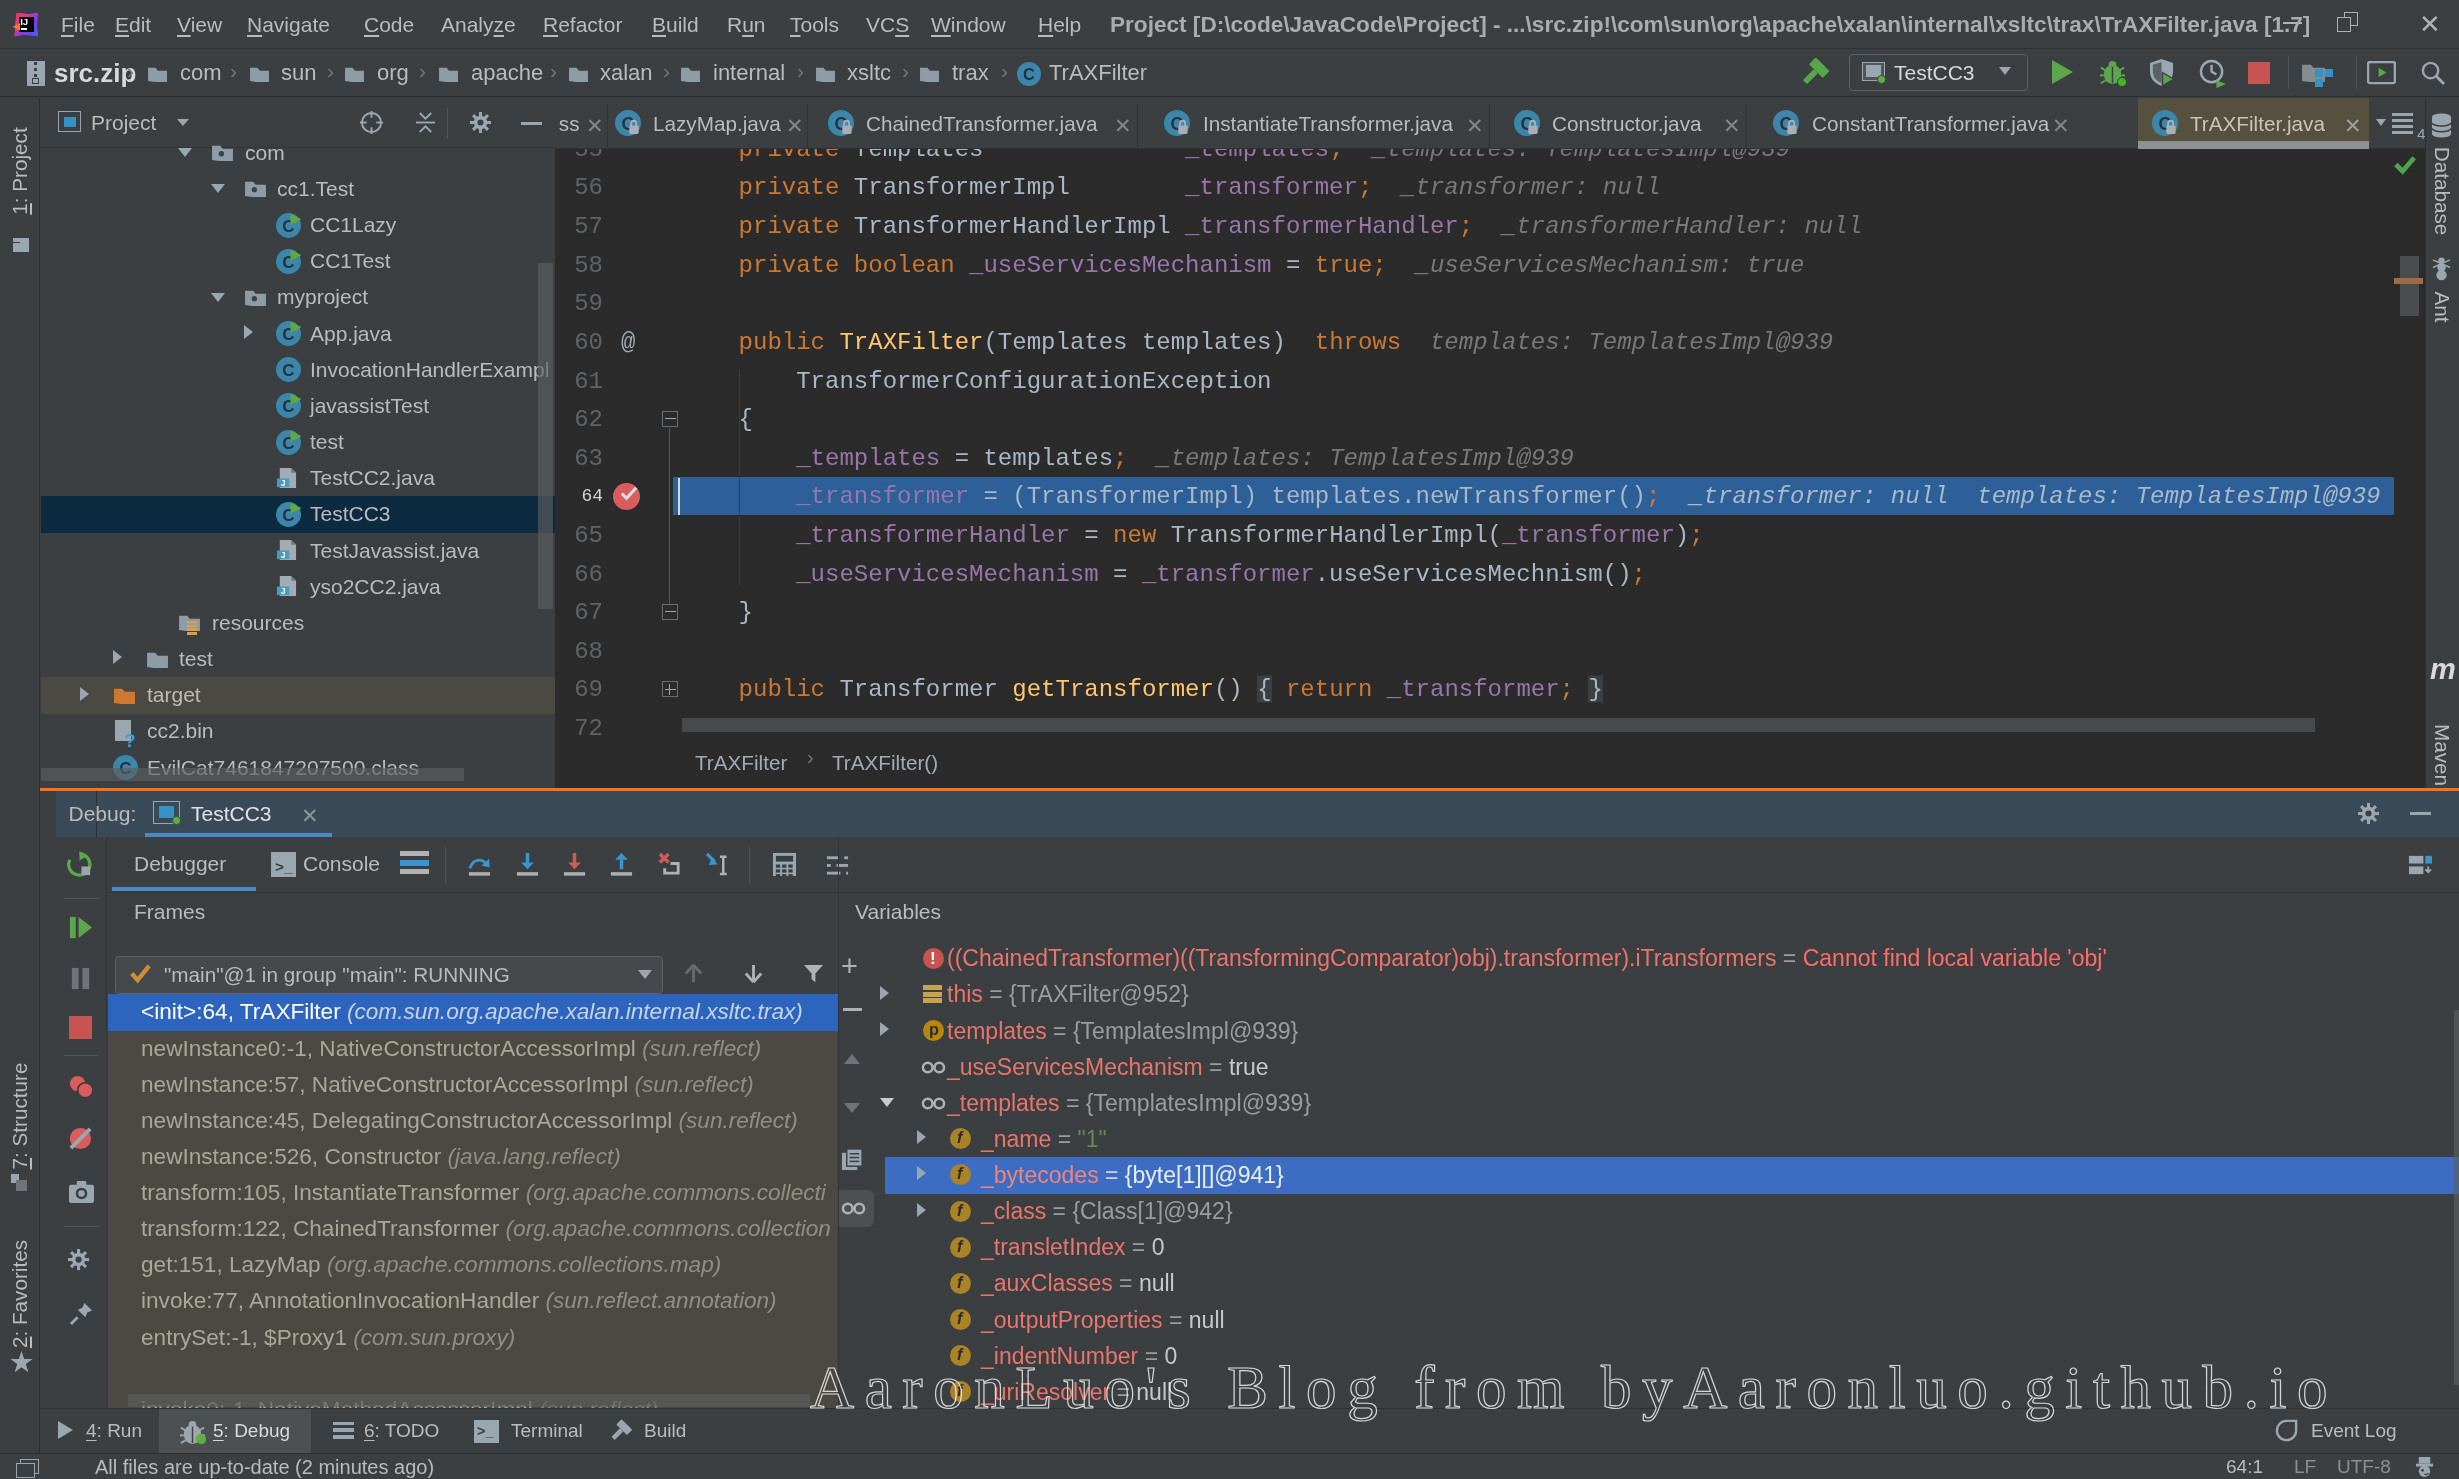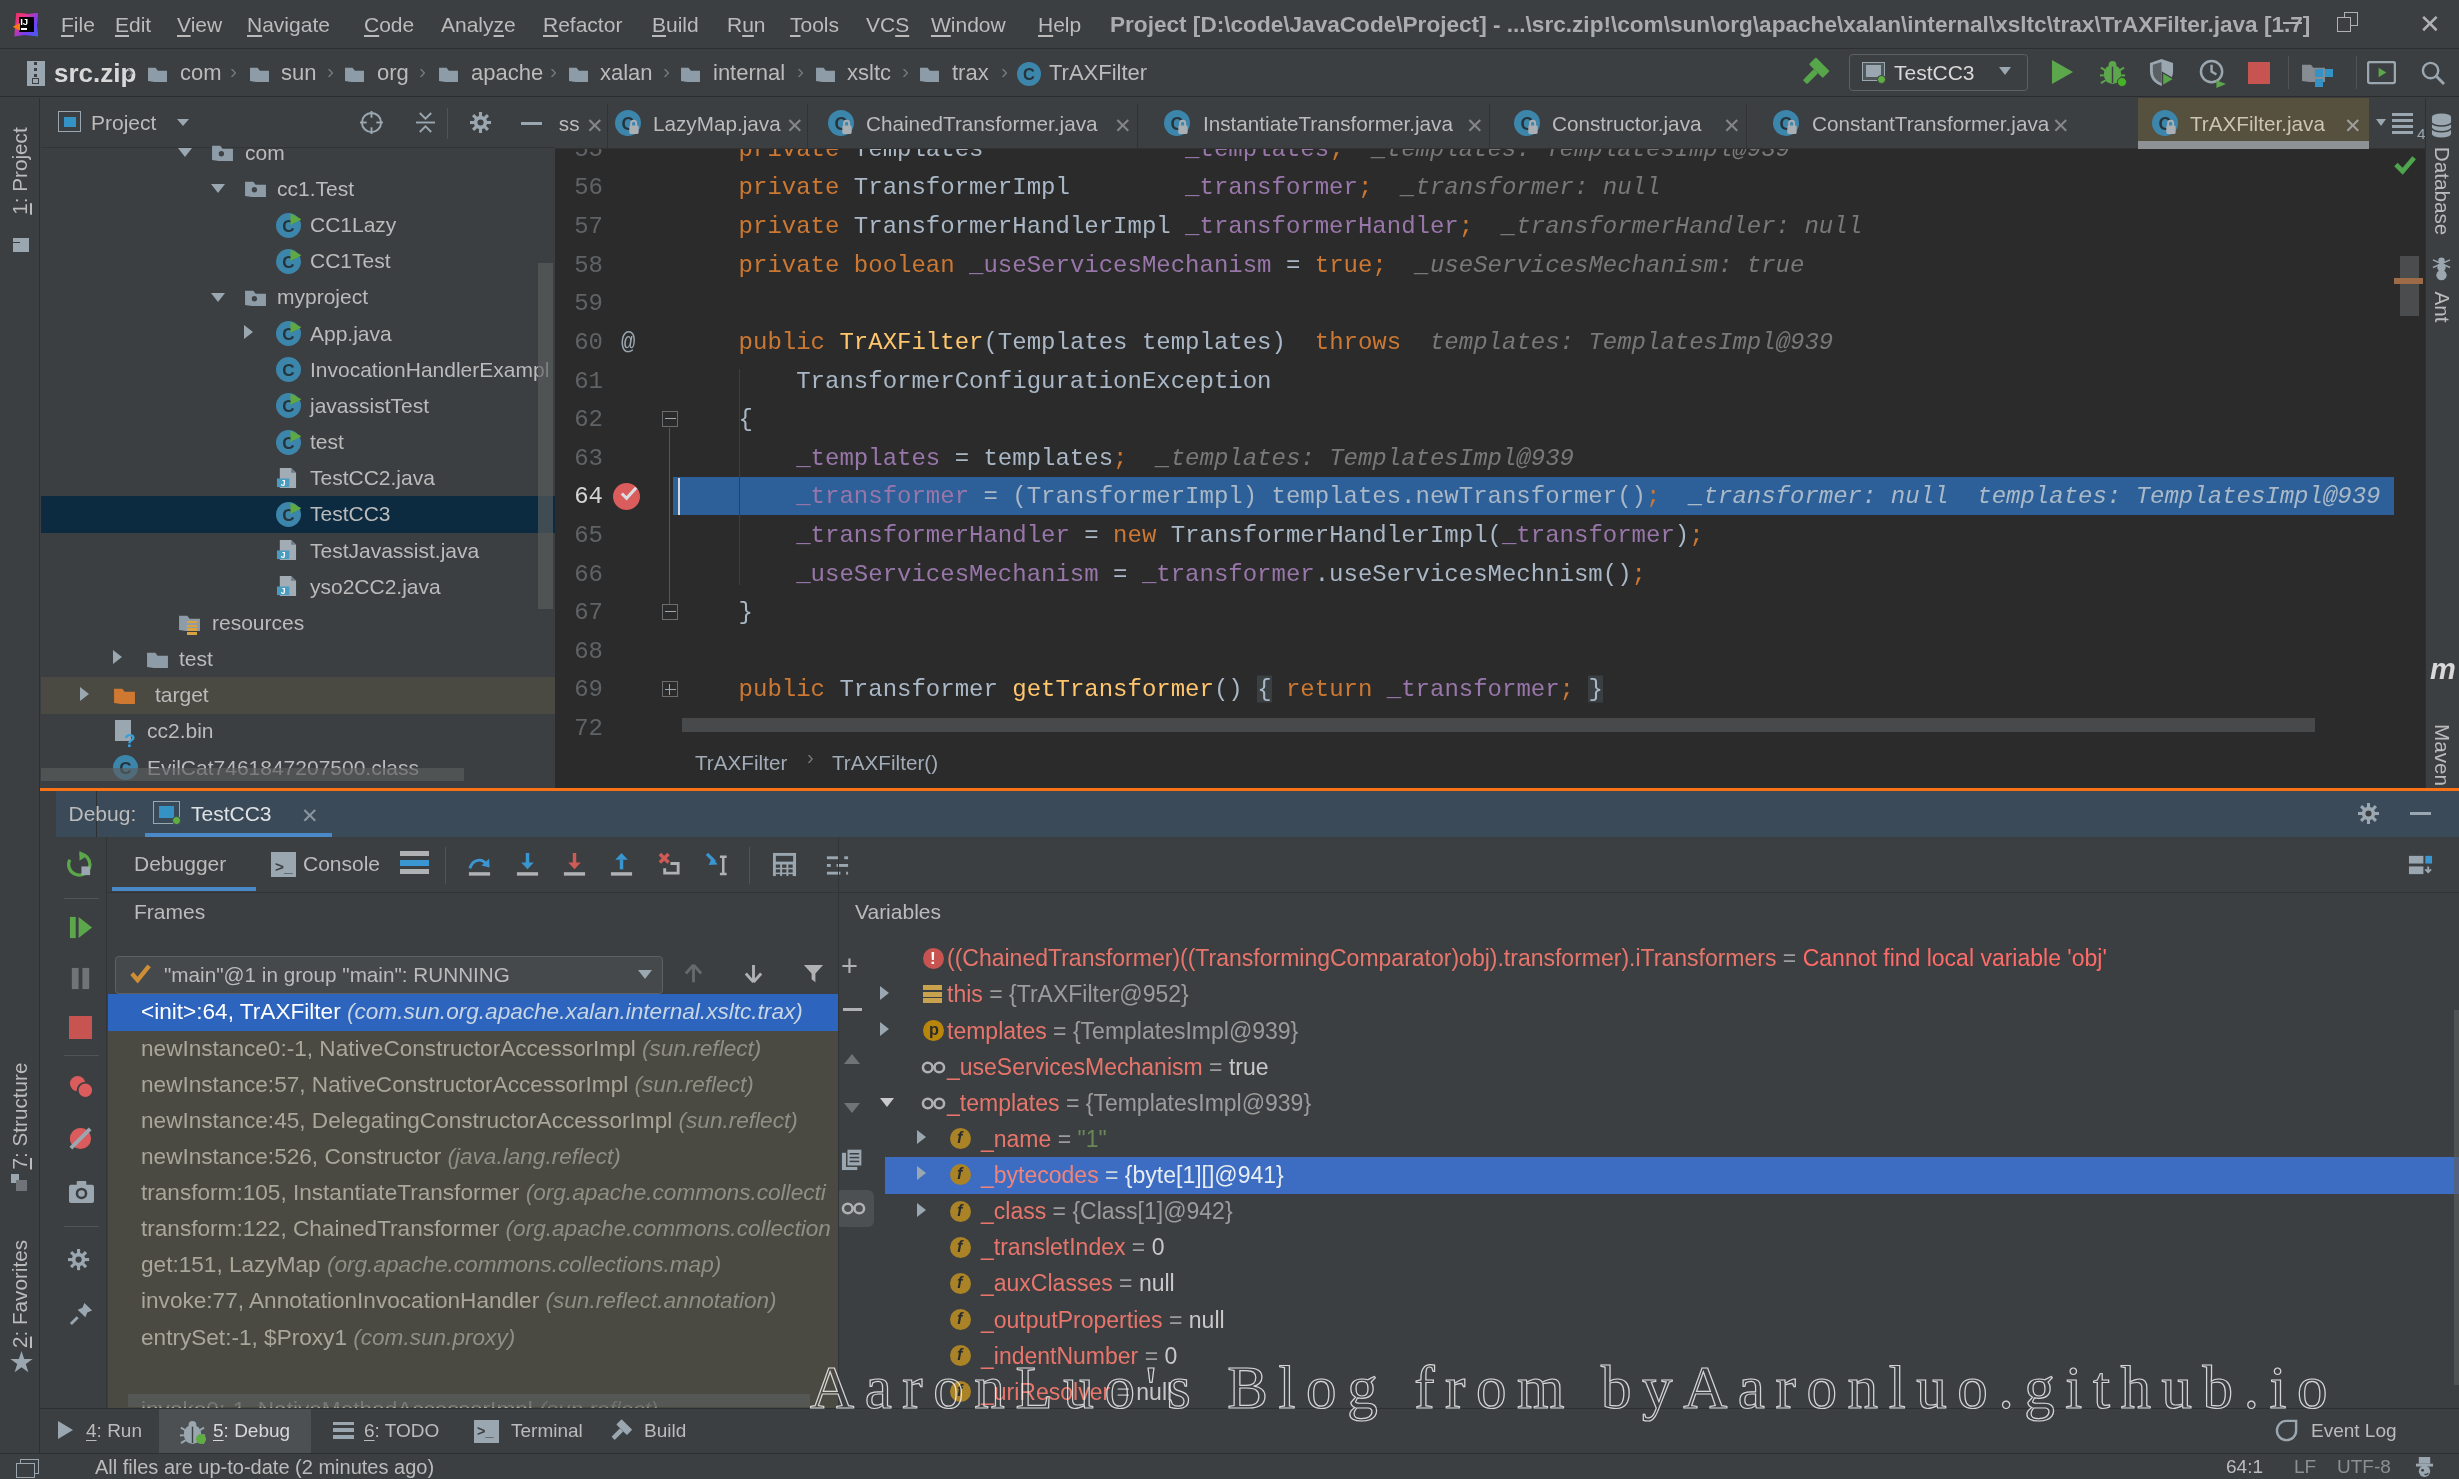--- a/index.html
+++ b/index.html
@@ -274,21 +274,21 @@
 <div class="abs" style="left:72px;top:552px;width:0;height:0;border-top:7.7px solid transparent;border-bottom:7.7px solid transparent;border-left:9.6px solid #9AA7B0"></div>
 <div style="position:absolute;left:105px;top:551px;width:23px;height:19px"><svg style="" width="23" height="19" viewBox="0 0 24 20">
           <path d="M1 19 V4 h8.64 l2.5 3 H23 v15 z" fill="#8E9CA8"></path>
         </svg></div>
 <div style="position:absolute;left:138px;top:561px;transform:translateY(-50%);color:#BBBBBB;font-size:21px;white-space:pre;">test</div>
 <div class="abs" style="left:0;top:579px;width:514px;height:37px;background:#4B4A42"></div>
 <div class="abs" style="left:39px;top:589px;width:0;height:0;border-top:7.7px solid transparent;border-bottom:7.7px solid transparent;border-left:9.6px solid #9AA7B0"></div>
 <div style="position:absolute;left:72px;top:587px;width:23px;height:19px"><svg style="" width="23" height="19" viewBox="0 0 24 20">
           <path d="M1 19 V4 h8.64 l2.5 3 H23 v15 z" fill="#CE7832"></path>
         </svg></div>
-<div style="position:absolute;left:106px;top:597px;transform:translateY(-50%);color:#BBBBBB;font-size:21px;white-space:pre;margin-left:8px;">target</div>
+<div style="position:absolute;left:106px;top:597px;transform:translateY(-50%);color:#BBBBBB;font-size:21px;white-space:pre;">target</div>
 <div class="abs" style="left:74px;top:622px;width:16.3px;height:21px;background:#9AA7B0"></div>
       <div class="abs" style="left:83px;top:632px;color:#3BA0DA;font-size:19px;font-weight:bold">?</div>
 <div style="position:absolute;left:106px;top:633px;transform:translateY(-50%);color:#BBBBBB;font-size:21px;white-space:pre;">cc2.bin</div>
 <div style="position:absolute;left:72px;top:657px"><svg style="" width="25" height="25" viewBox="0 0 26 26">
           <circle cx="13.0" cy="13.0" r="13.0" fill="#3C86AC"></circle>
           <text x="13.0" y="20.02" font-family="Liberation Sans" font-size="17.68" fill="#27333B" text-anchor="middle" font-weight="bold">C</text>
         </svg></div>
 <div style="position:absolute;left:106px;top:670px;transform:translateY(-50%);color:#BBBBBB;font-size:21px;white-space:pre;">EvilCat7461847207500.class</div>
 <div class="abs" style="left:497px;top:165px;width:15.4px;height:346px;background:#5A5D5F;opacity:.65"></div>
 <div class="abs" style="left:0px;top:670px;width:423px;height:12.5px;background:#5A5D5F;opacity:.65"></div>
@@ -363,21 +363,21 @@
 <div class="abs" style="left:118px;top:328px;width:1724px;height:38px;background:#2D6099"></div>
 <div class="abs mono" style="left:0;top:-0.2px;transform:translateY(-50%);width:48px;text-align:right;color:#606366;font-size:24px">55</div>
 <div class="abs mono" style="left:0;top:38px;transform:translateY(-50%);width:48px;text-align:right;color:#606366;font-size:24px">56</div>
 <div class="abs mono" style="left:0;top:77px;transform:translateY(-50%);width:48px;text-align:right;color:#606366;font-size:24px">57</div>
 <div class="abs mono" style="left:0;top:116px;transform:translateY(-50%);width:48px;text-align:right;color:#606366;font-size:24px">58</div>
 <div class="abs mono" style="left:0;top:154px;transform:translateY(-50%);width:48px;text-align:right;color:#606366;font-size:24px">59</div>
 <div class="abs mono" style="left:0;top:193px;transform:translateY(-50%);width:48px;text-align:right;color:#606366;font-size:24px">60</div>
 <div class="abs mono" style="left:0;top:232px;transform:translateY(-50%);width:48px;text-align:right;color:#606366;font-size:24px">61</div>
 <div class="abs mono" style="left:0;top:270px;transform:translateY(-50%);width:48px;text-align:right;color:#606366;font-size:24px">62</div>
 <div class="abs mono" style="left:0;top:309px;transform:translateY(-50%);width:48px;text-align:right;color:#606366;font-size:24px">63</div>
-<div class="abs mono" style="left:0;top:347px;transform:translateY(-50%);width:48px;text-align:right;color:#D4D4D4;font-size:24px">64</div>
+<div class="abs mono" style="left:0;top:347px;transform:translateY(-50%);width:48px;text-align:right;color:#D4D4D4;font-size:18px">64</div>
 <div class="abs mono" style="left:0;top:386px;transform:translateY(-50%);width:48px;text-align:right;color:#606366;font-size:24px">65</div>
 <div class="abs mono" style="left:0;top:425px;transform:translateY(-50%);width:48px;text-align:right;color:#606366;font-size:24px">66</div>
 <div class="abs mono" style="left:0;top:463px;transform:translateY(-50%);width:48px;text-align:right;color:#606366;font-size:24px">67</div>
 <div class="abs mono" style="left:0;top:502px;transform:translateY(-50%);width:48px;text-align:right;color:#606366;font-size:24px">68</div>
 <div class="abs mono" style="left:0;top:540px;transform:translateY(-50%);width:48px;text-align:right;color:#606366;font-size:24px">69</div>
 <div class="abs mono" style="left:0;top:579px;transform:translateY(-50%);width:48px;text-align:right;color:#606366;font-size:24px">72</div>
 <div class="abs mono" style="left:66px;top:193px;transform:translateY(-50%);color:#9AA7B0;font-size:24px">@</div>
 <div class="abs" style="left:58px;top:334px;width:27px;height:27px;border-radius:50%;background:#DB5C5C"></div>
 <div class="abs" style="left:61px;top:332px"><svg style="" width="25" height="25" viewBox="0 0 26 26">
             <path d="M6 13 l5 5 L21 7" stroke="#D8DEE4" stroke-width="3.2" fill="none"></path>

